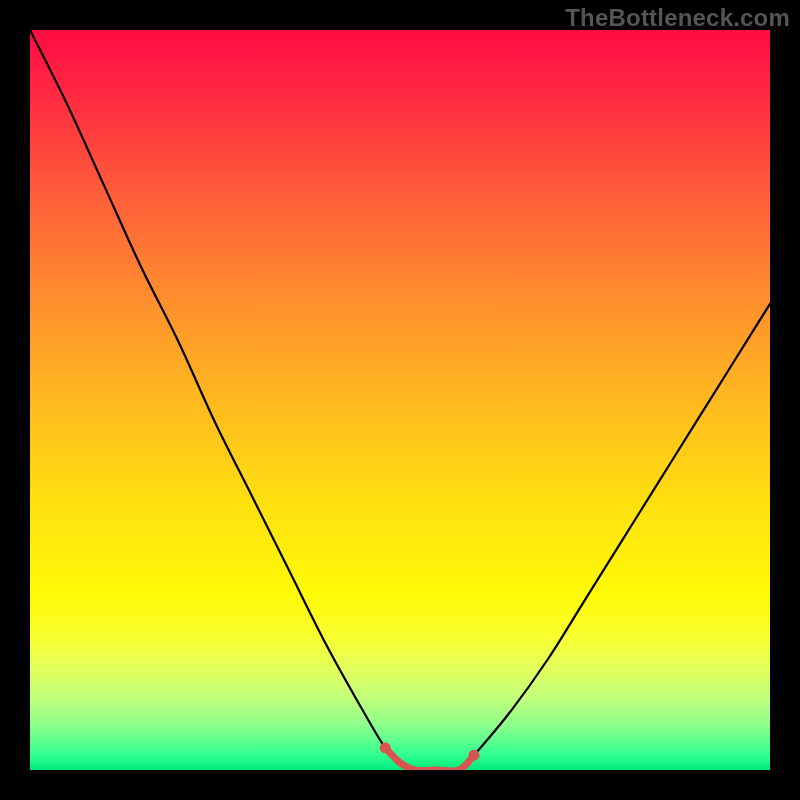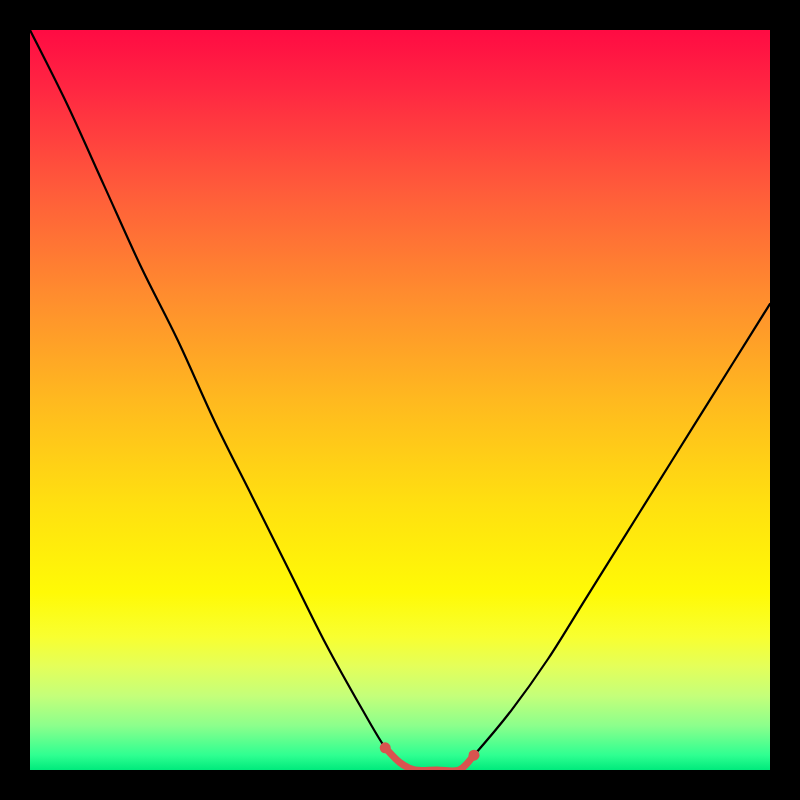--- a/index.html
+++ b/index.html
@@ -63,20 +63,21 @@
     left: 0;
     top: 0;
     width: 100%;
     height: 100%;
   }
 </style>
 </head>
 <body>
 
 <div class="frame">
+  <div class="attribution">TheBottleneck.com</div>
 
   <div class="plot">
     <div class="gradient"></div>
     <svg class="curve" viewBox="0 0 740 740" preserveAspectRatio="none">
       <path id="curve-path" fill="none" stroke="#000000" stroke-width="2.2" stroke-linecap="round" d="M 0 0 C 6.166666666666667 12.333333333333334 24.666666666666664 48.10000000000001 37 74 C 49.333333333333336 99.89999999999999 61.666666666666664 128.26666666666665 74 155.39999999999998 C 86.33333333333333 182.5333333333333 98.66666666666667 210.89999999999995 111 236.79999999999995 C 123.33333333333333 262.69999999999993 135.66666666666666 284.9 148 310.8 C 160.33333333333334 336.70000000000005 172.66666666666666 366.30000000000007 185 392.20000000000005 C 197.33333333333334 418.1 209.66666666666666 441.5333333333333 222 466.2 C 234.33333333333334 490.8666666666667 246.66666666666666 515.5333333333334 259 540.2 C 271.3333333333333 564.8666666666667 283.6666666666667 590.7666666666668 296 614.2 C 308.3333333333333 637.6333333333333 323.1333333333333 663.5333333333333 333 680.8 C 342.8666666666667 698.0666666666666 349.0333333333333 709.1666666666666 355.2 717.8 C 361.3666666666667 726.4333333333333 365.06666666666666 728.9 370 732.6 C 374.93333333333334 736.3000000000001 378.6333333333333 738.7666666666667 384.8 740 C 390.9666666666667 741.2333333333333 399.6000000000001 740 407.00000000000006 740 C 414.40000000000003 740 423.0333333333333 742.4666666666667 429.2 740 C 435.3666666666667 737.5333333333333 435.3666666666667 735.0666666666667 444 725.2 C 452.6333333333333 715.3333333333334 468.6666666666667 696.8333333333333 481 680.8 C 493.3333333333333 664.7666666666667 505.6666666666667 647.5 518 629 C 530.3333333333334 610.5 542.6666666666666 589.5333333333333 555 569.8 C 567.3333333333334 550.0666666666666 579.6666666666666 530.3333333333334 592 510.6 C 604.3333333333334 490.8666666666667 616.6666666666666 471.1333333333333 629 451.4 C 641.3333333333334 431.66666666666663 653.6666666666666 411.9333333333334 666 392.20000000000005 C 678.3333333333334 372.4666666666667 690.6666666666666 352.7333333333333 703 332.99999999999994 C 715.3333333333334 313.2666666666666 733.8333333333334 283.6666666666667 740 273.8"></path>
       <path id="emph-path" fill="none" stroke="#d9544f" stroke-width="7" stroke-linecap="round" d="M 355.2 717.8 C 357.66666666666663 720.2666666666667 365.06666666666666 728.9 370 732.6 C 374.93333333333334 736.3000000000001 378.6333333333333 738.7666666666667 384.8 740 C 390.9666666666667 741.2333333333333 399.6000000000001 740 407.00000000000006 740 C 414.40000000000003 740 423.0333333333333 742.4666666666667 429.2 740 C 435.3666666666667 737.5333333333333 441.5333333333333 727.6666666666667 444 725.2"></path>
       <circle id="emph-dot-a" r="5.5" fill="#d9544f" cx="355.2" cy="717.8"></circle>
       <circle id="emph-dot-b" r="5.5" fill="#d9544f" cx="444" cy="725.2"></circle>
     </svg>
   </div>

